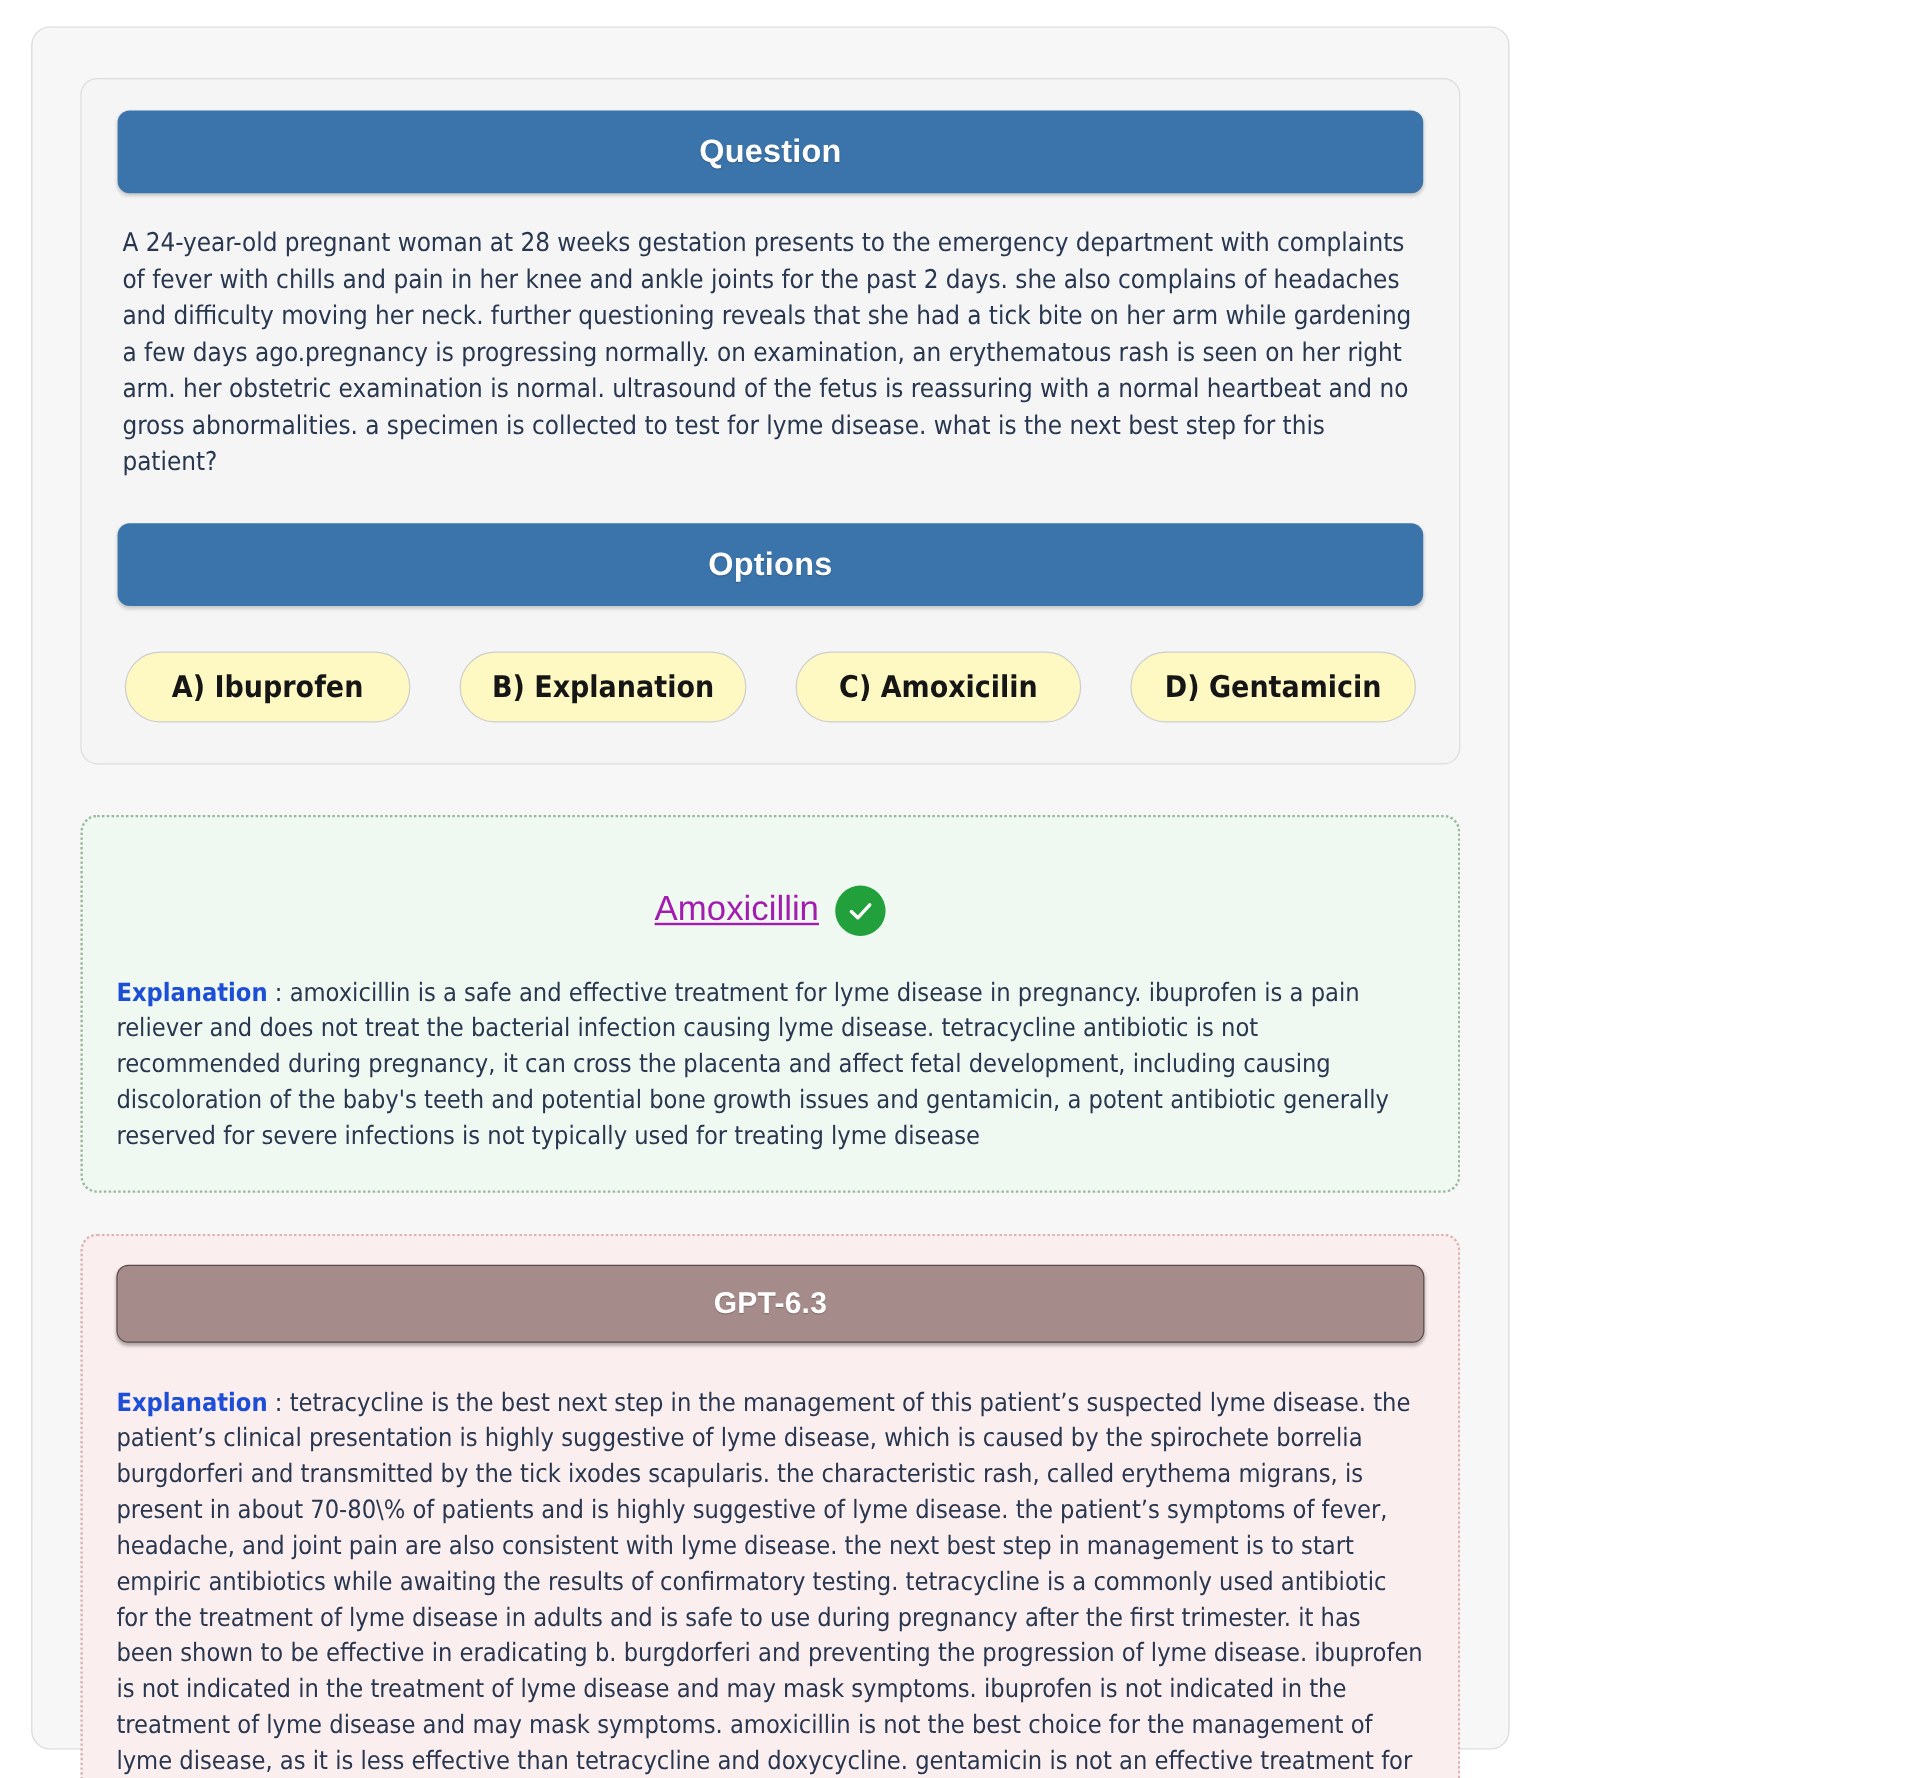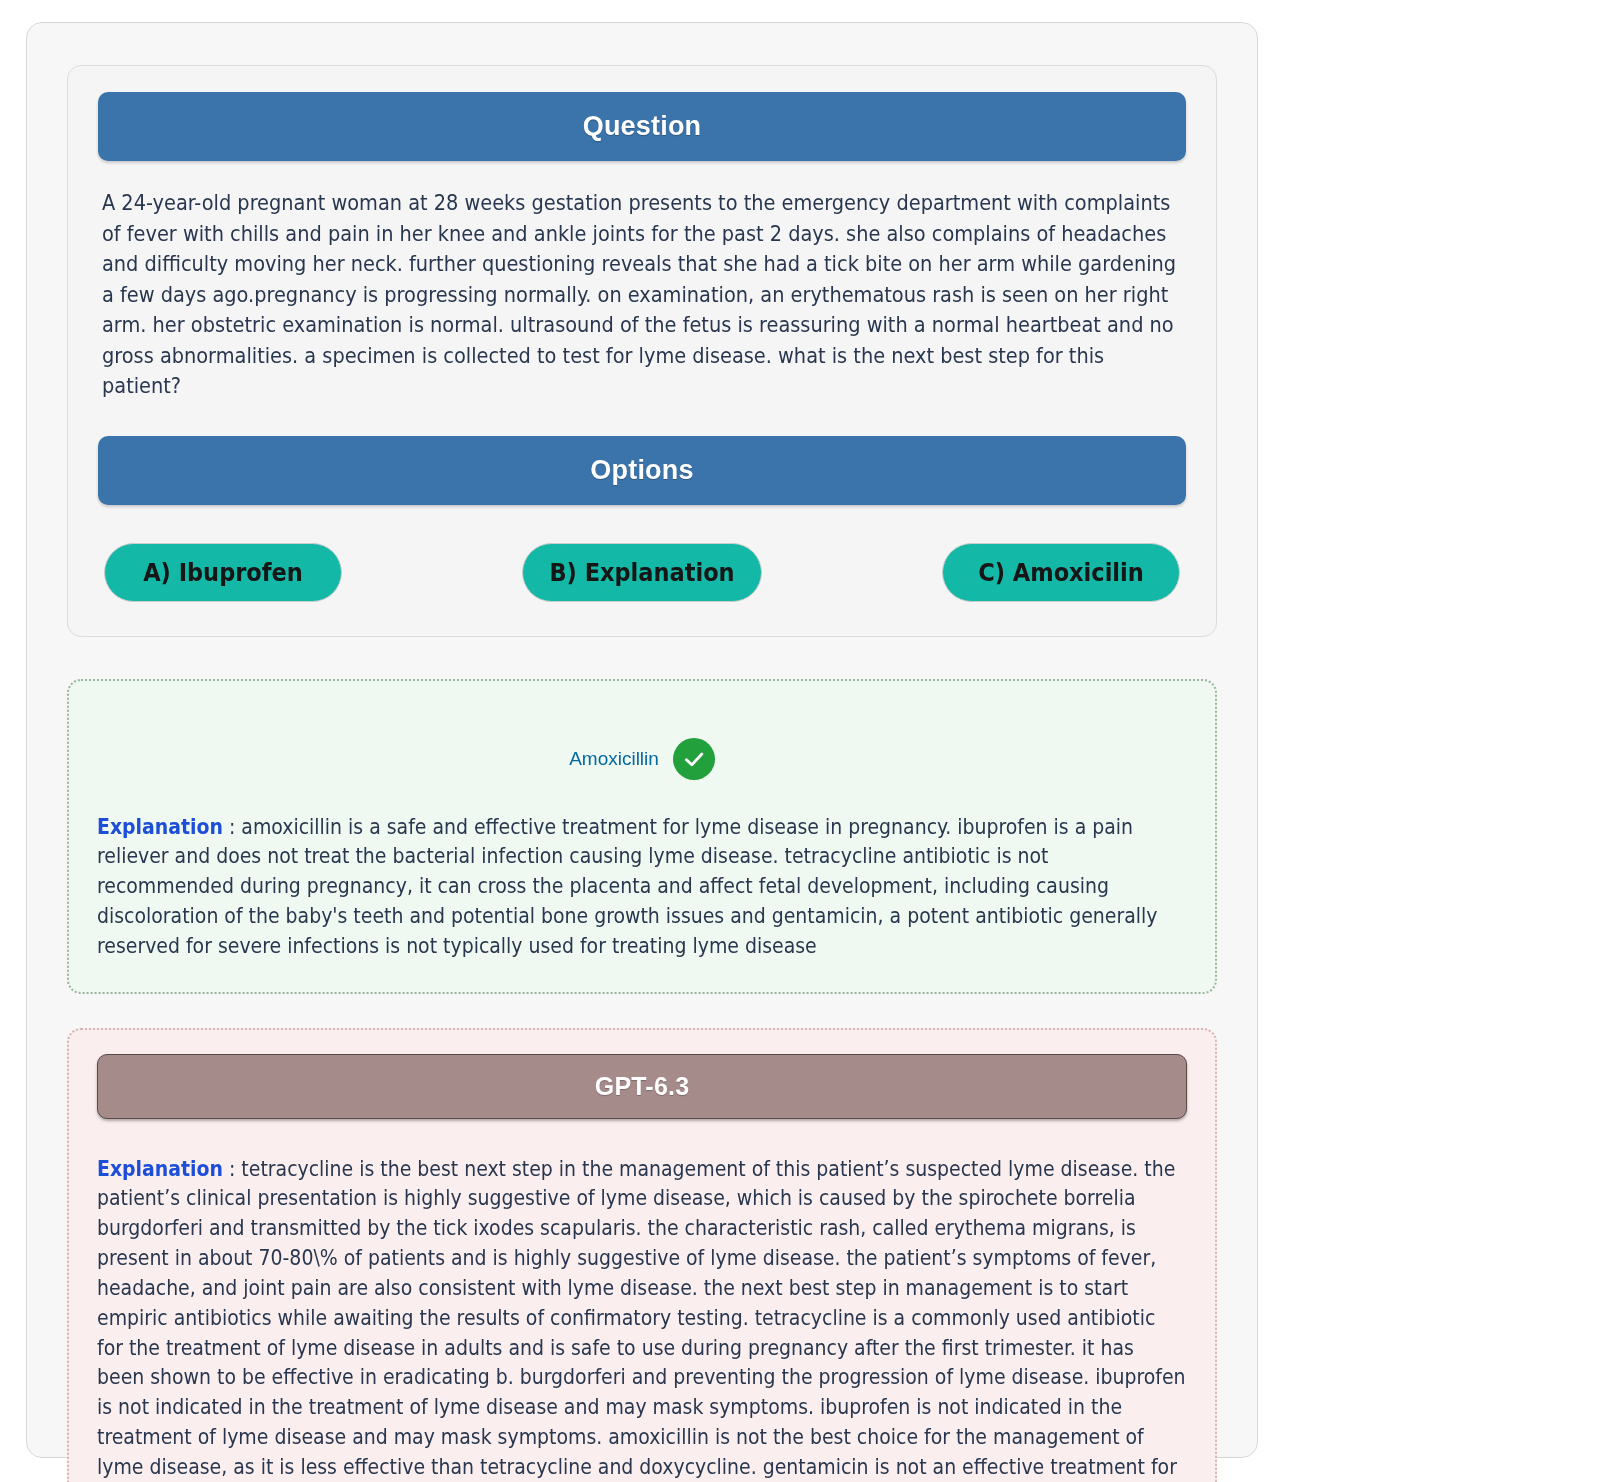--- a/index.html
+++ b/index.html
@@ -67,21 +67,21 @@
   .banner-wrap-options { margin-top: 34px; }
 
   .options-row {
     display: flex;
     justify-content: space-between;
     align-items: center;
     margin-top: 38px;
     padding: 0 6px;
   }
   .option-pill {
-    background: #14b8a6;
+    background: #fef9c3;
     border: 1px solid #cdcdcd;
     border-radius: 40px;
     color: #161616;
     font-size: 25px;
     font-weight: 600;
     text-align: center;
     padding: 14px 26px;
     min-width: 238px;
     font-family: "DejaVu Sans", sans-serif;
     font-stretch: condensed;
@@ -121,23 +121,24 @@
   }
 
   .answer-row {
     display: flex;
     align-items: center;
     justify-content: center;
     gap: 14px;
     margin-top: 33px;
   }
   .answer-label {
-    font-size: 19px;
-    color: #0369a1;
+    font-size: 29px;
+    color: #a21caf;
     font-family: "Liberation Sans", sans-serif;
+    text-decoration: underline;
   }
   .badge {
     width: 42px;
     height: 42px;
     border-radius: 50%;
     display: inline-flex;
     align-items: center;
     justify-content: center;
     flex: 0 0 auto;
   }
@@ -178,20 +179,21 @@
       <div class="question-text">A 24-year-old pregnant woman at 28 weeks gestation presents to the emergency department with complaints of fever with chills and pain in her knee and ankle joints for the past 2 days. she also complains of headaches and difficulty moving her neck. further questioning reveals that she had a tick bite on her arm while gardening a few days ago.pregnancy is progressing normally. on examination, an erythematous rash is seen on her right arm. her obstetric examination is normal. ultrasound of the fetus is reassuring with a normal heartbeat and no gross abnormalities. a specimen is collected to test for lyme disease. what is the next best step for this patient?</div>
 
       <div class="banner-wrap-options">
         <div class="banner banner-blue">Options</div>
       </div>
 
       <div class="options-row">
         <div class="option-pill">A)  Ibuprofen</div>
         <div class="option-pill">B) Explanation</div>
         <div class="option-pill">C) Amoxicilin</div>
+        <div class="option-pill">D) Gentamicin</div>
       </div>
     </div>
 
     <div class="answer-panel panel-physician">
 
       <div class="answer-row">
         <span class="answer-label">Amoxicillin</span>
         <span class="badge badge-correct">
           <svg width="26" height="26" viewBox="0 0 24 24" aria-hidden="true">
             <path d="M5 12.6 L10 17.4 L19.2 7.4" fill="none" stroke="#ffffff" stroke-width="2.6" stroke-linecap="round" stroke-linejoin="round"></path>

